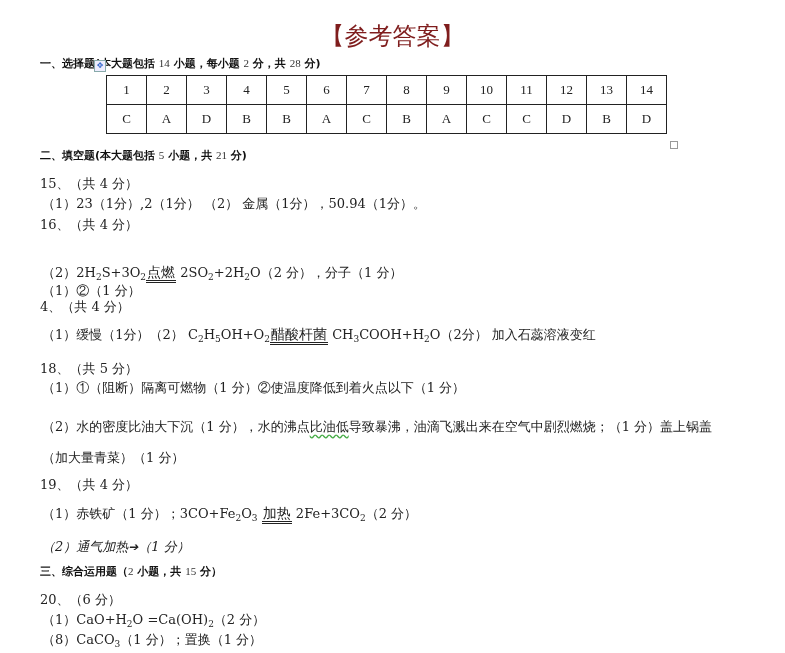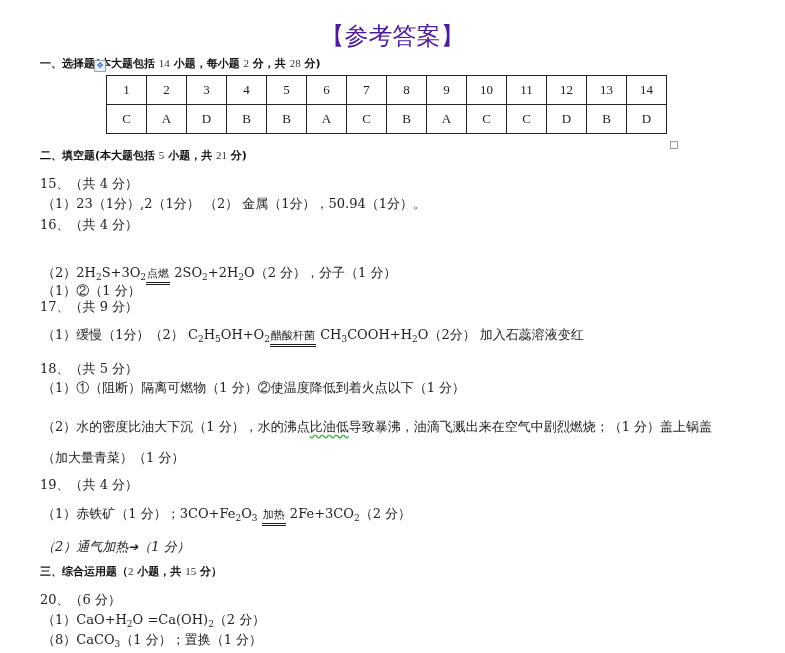--- a/index.html
+++ b/index.html
@@ -1,25 +1,25 @@
 <!DOCTYPE html>
 <html><head>
 <meta charset="utf-8">
 <style>
   html, body { margin:0; padding:0; background:#ffffff; }
   body { width:785px; height:653px; position:relative; overflow:hidden;
          font-family:"DejaVu Serif","Liberation Serif",serif; color:#111; }
   .abs { position:absolute; white-space:nowrap; }
   .title { left:0; width:785px; top:20px; text-align:center;
-           font-family:"DejaVu Sans","Liberation Sans",sans-serif; font-size:24px; color:#4c1d95; }
+           font-family:"DejaVu Sans","Liberation Sans",sans-serif; font-size:24px; color:#7f1d1d; }
   .sec { font-family:"DejaVu Sans","Liberation Sans",sans-serif; font-weight:bold; font-size:11px; color:#111; }
   .sec .num { font-family:"Liberation Serif",serif; font-weight:normal; color:#333; }
   .line { font-size:13px; color:#222; }
   sub { font-size:9px; vertical-align:-3px; }
-  .cond { display:inline-block; border-bottom:3px double #222; font-family:"DejaVu Sans","Liberation Sans",sans-serif; font-size:11px; line-height:16px; padding:0 1px; }
+  .cond { display:inline-block; border-bottom:3px double #222; font-family:"DejaVu Sans","Liberation Sans",sans-serif; font-size:14px; line-height:16px; padding:0 1px; }
   table.ans { position:absolute; left:106px; top:75px; border-collapse:collapse; }
   table.ans td { border:1px solid #222; width:39px; height:28px; text-align:center;
                  font-family:"Liberation Serif",serif; font-size:13px; color:#222; padding:0; }
   .handle { position:absolute; width:6px; height:6px; border:1px solid #999; background:#fff; }
   .move-icon { position:absolute; left:94px; top:60px; width:10px; height:10px; border:1px solid #8aa; background:#eef; font-size:8px; line-height:10px; text-align:center; color:#36c; }
   .squiggle { text-decoration: underline wavy #4a4; text-underline-offset:3px; }
   .cursor-icon { display:inline-block; font-size:12px; }
 </style>
 </head>
 <body>
@@ -75,21 +75,21 @@
 
 <div class="abs line" style="left:40px; top:175px;">15、（共 4 分）</div>
 <div class="abs line" style="left:42px; top:195px;text-align:right;">（1）23（1分）,2（1分）  （2） 金属（1分），50.94（1分）。</div>
 
 <div class="abs line" style="left:40px; top:216px;">16、（共 4 分）</div>
 <div class="abs line" style="left:42px; top:236px;margin-top:46px;">（1）②（1 分）</div>
 <div class="abs line" style="left:42px; top:264px;">
   <span>（2）2H</span><sub>2</sub><span>S+3O</span><sub>2</sub><span class="cond">点燃</span> <span>2SO</span><sub>2</sub><span>+2H</span><sub>2</sub><span>O（2 分），分子（1 分）</span>
 </div>
 
-<div class="abs line" style="left:40px; top:298px;">17、（共 9 分）</div>
+<div class="abs line" style="left:40px; top:298px;">4、（共 4 分）</div>
 <div class="abs line" style="left:42px; top:326px;">
   <span>（1）缓慢（1分）（2） C</span><sub>2</sub><span>H</span><sub>5</sub><span>OH+O</span><sub>2</sub><span class="cond">醋酸杆菌</span><span> CH</span><sub>3</sub><span>COOH+H</span><sub>2</sub><span>O（2分）  加入石蕊溶液变红</span>
 </div>
 
 <div class="abs line" style="left:40px; top:360px;">18、（共 5 分）</div>
 <div class="abs line" style="left:42px; top:379px;">（1）①（阻断）隔离可燃物（1 分）②使温度降低到着火点以下（1 分）</div>
 <div class="abs line" style="left:42px; top:418px;">
   <span>（2）水的密度比油大下沉（1 分），水的沸点</span><span class="squiggle">比油低</span><span>导致暴沸，油滴飞溅出来在空气中剧烈燃烧；（1 分）盖上锅盖</span>
 </div>
 <div class="abs line" style="left:42px; top:449px;">（加大量青菜）（1 分）</div>

